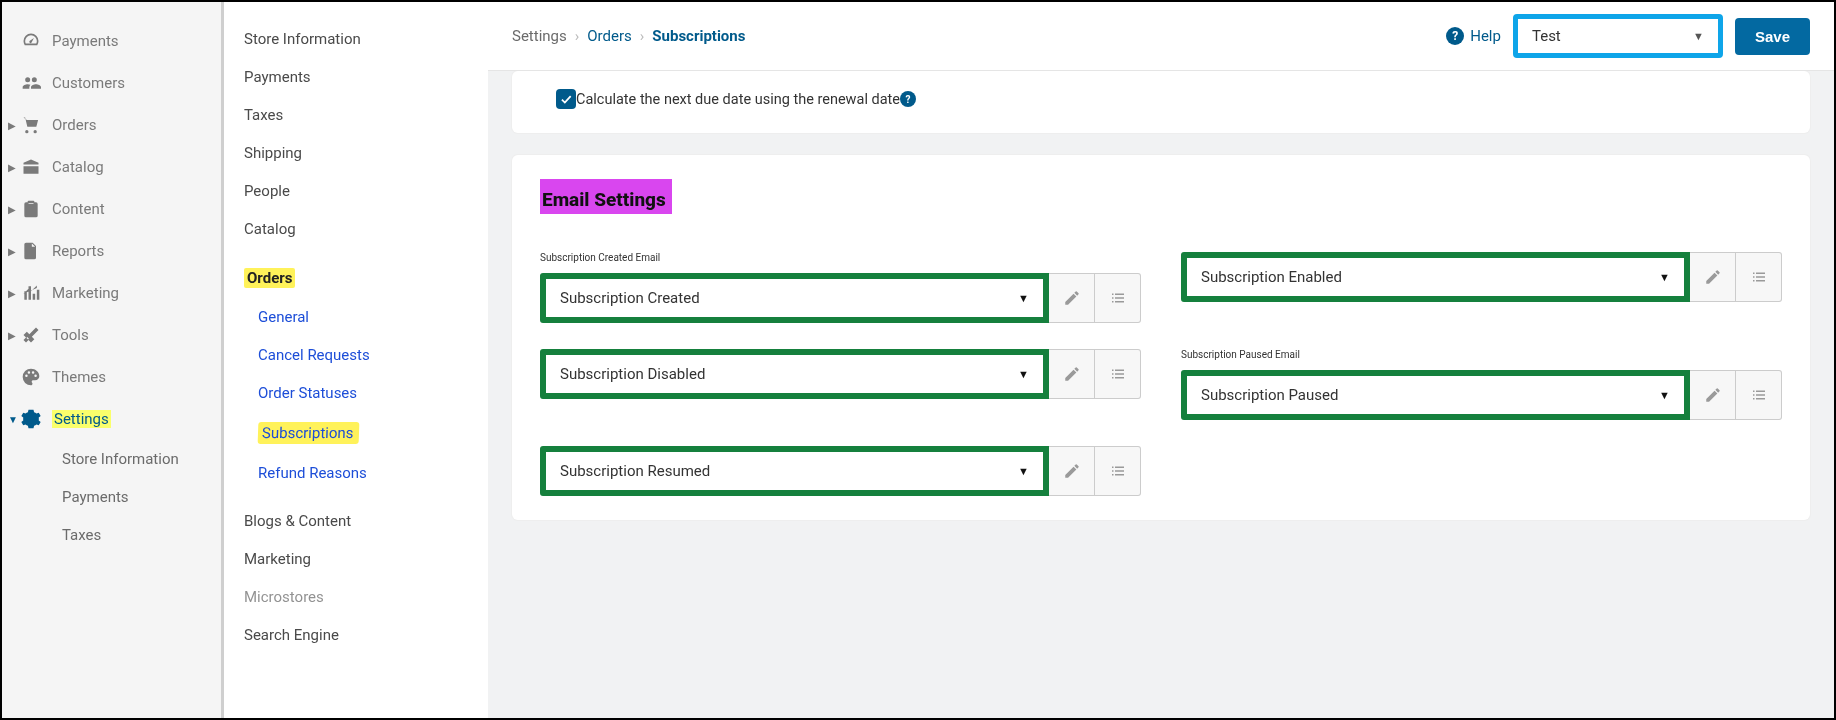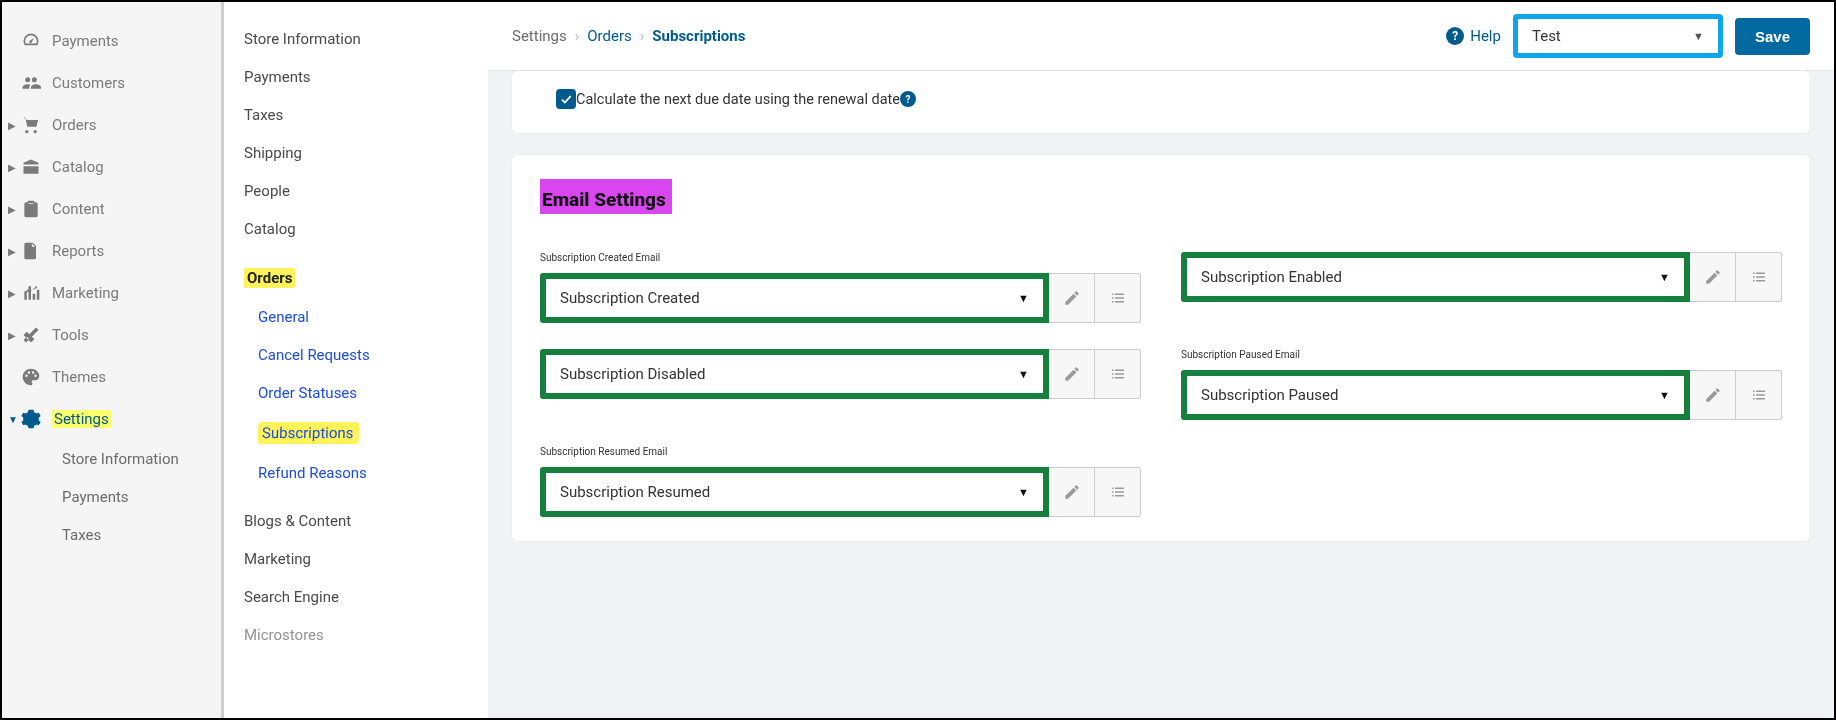--- a/index.html
+++ b/index.html
@@ -374,22 +374,22 @@
     </div>
     <div class="mid-sub">General</div>
     <div class="mid-sub">Cancel Requests</div>
     <div class="mid-sub">Order Statuses</div>
     <div class="mid-sub">
       <span class="hl-shape">Subscriptions</span>
     </div>
     <div class="mid-sub">Refund Reasons</div>
     <div class="mid-item" style="margin-top:10px">Blogs &amp; Content</div>
     <div class="mid-item">Marketing</div>
+    <div class="mid-item" style="opacity:.6">Microstores</div>
     <div class="mid-item">Search Engine</div>
-    <div class="mid-item" style="opacity:.6">Microstores</div>
   </div>
 
   <div class="main">
     <div class="topbar">
       <div class="breadcrumb">
         <span class="crumb">Settings</span>
         <span class="sep">›</span>
         <span class="crumb link">Orders</span>
         <span class="sep">›</span>
         <span class="crumb active">Subscriptions</span>
@@ -497,21 +497,20 @@
               </div>
               <div class="icon-btn">
                 <svg viewBox="0 0 24 24" fill="currentColor">
                     <path d="M4 6h2v2H4V6zm4 0h12v2H8V6zM4 11h2v2H4v-2zm4 0h12v2H8v-2zM4 16h2v2H4v-2zm4 0h12v2H8v-2z"></path>
                   </svg>
               </div>
             </div>
           </div>
 
           <div class="field">
-            <div class="field-label">Subscription Resumed Email</div>
             <div class="field-row">
               <div class="field-select">
                 <span>Subscription Resumed</span>
                 <span class="tri">▼</span>
               </div>
               <div class="icon-btn">
                 <svg viewBox="0 0 24 24" fill="currentColor">
                     <path d="M3 17.25V21h3.75L17.8 9.94l-3.75-3.75L3 17.25zM20.7 7.04a1 1 0 0 0 0-1.41l-2.34-2.34a1 1 0 0 0-1.41 0l-1.83 1.83 3.75 3.75 1.83-1.83z"></path>
                   </svg>
               </div>

